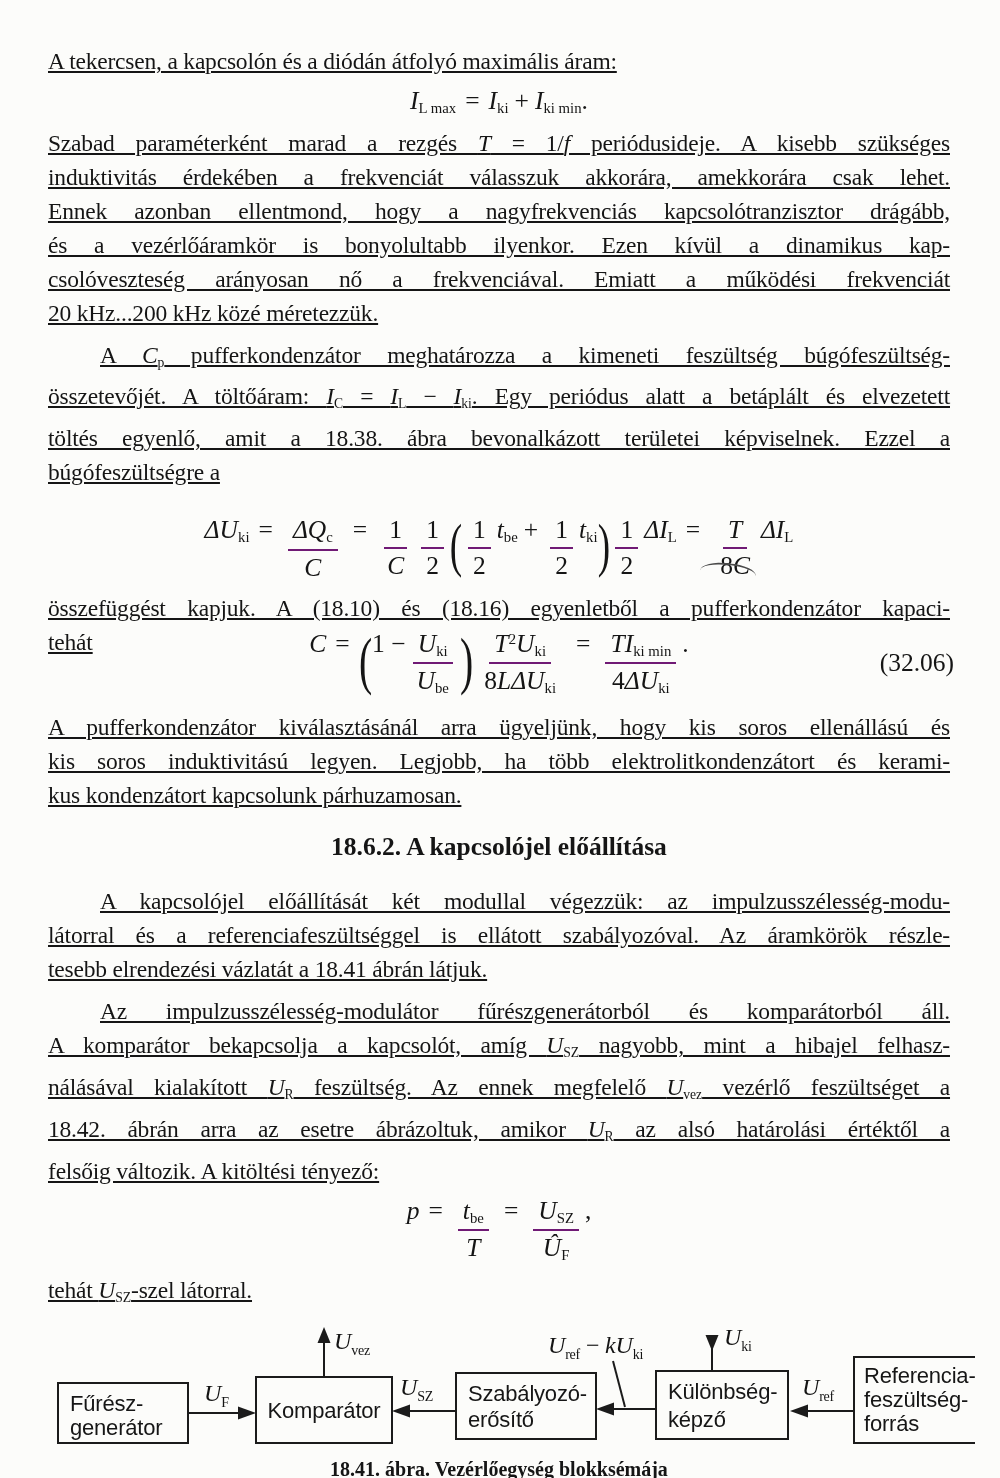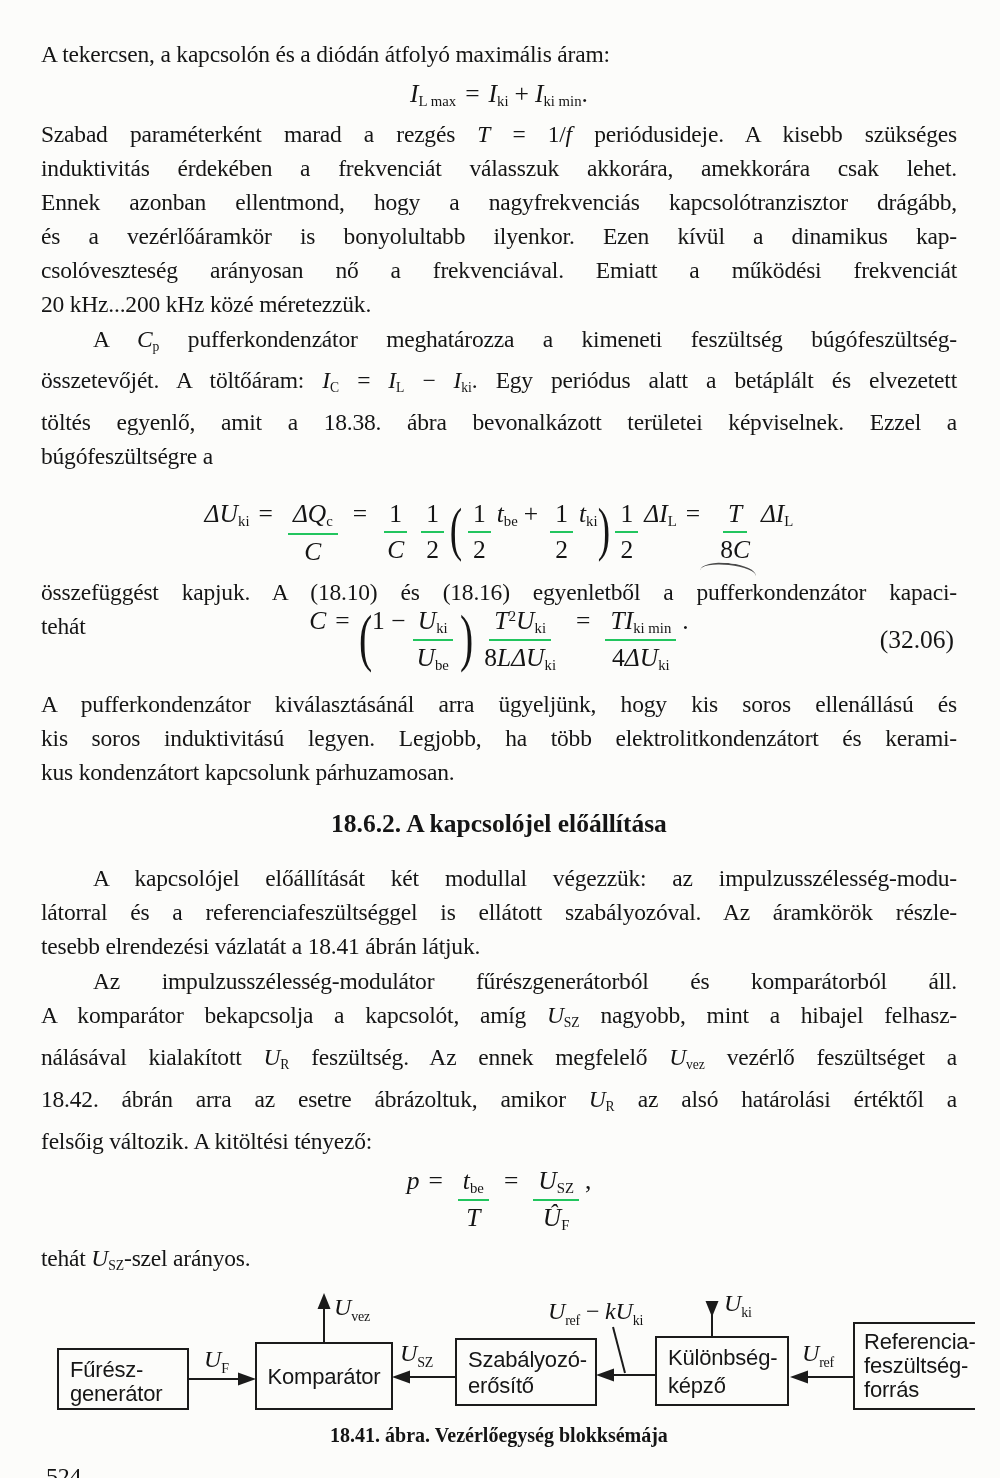--- a/index.html
+++ b/index.html
@@ -3,38 +3,38 @@
 <meta charset="utf-8">
 <style>
   html,body{margin:0;padding:0;}
   body{
     width:1000px;height:1478px;overflow:hidden;position:relative;
     background:#fcfcfa;color:#151515;
     font-family:"Liberation Serif","DejaVu Serif",serif;
     font-size:23.5px;line-height:34px;letter-spacing:-0.2px;
   }
   .content{padding:36px 42px 0 40px;}
-  .para{margin:1px;}
+  .para{margin:8px;text-decoration:underline;}
   .ln{display:block;text-align:left;white-space:normal;}
   .ln.j{text-align:justify;text-align-last:justify;}
   .ln.ind{text-indent:52px;}
   .sb{font-size:0.58em;vertical-align:-0.28em;font-style:normal;letter-spacing:0;}
   .sp{font-size:0.6em;vertical-align:0.5em;font-style:normal;}
   i{font-style:italic;}
 
   .formula{
     display:flex;justify-content:center;
     font-size:25.5px;line-height:1.18;position:relative;
     letter-spacing:0;margin:8px 0;
   }
   .formula .tok{display:inline-block;white-space:nowrap;}
   .formula .op{margin:0 9px;}
   .formula .op.tight{margin:0 6px;}
   .frac{display:inline-flex;flex-direction:column;align-items:center;text-align:center;margin:0 6px;}
-  .frac .nu{border-bottom:2px solid #22c55e;padding:0 5px 2px;white-space:nowrap;}
+  .frac .nu{border-bottom:2px solid #701a75;padding:0 5px 2px;white-space:nowrap;}
   .frac .de{padding:2px 5px 0;white-space:nowrap;}
   .bp{display:inline-block;font-weight:300;transform:scaleX(0.62);line-height:1;margin:0 -4px;}
   .bp2{font-size:60px;}
   .bp3{font-size:64px;}
   #f1{margin:8px 0 6px;}
   #f2{margin:26px 0 8px;}
   #f3{margin:-38px 0 12px;}
   #f4{margin:8px 0 6px;}
   .eqno{position:absolute;right:4px;top:50%;transform:translateY(-50%);}
 
@@ -190,21 +190,21 @@
     </span>
     <span class="op">=</span>
     <span class="frac">
       <span class="nu"><i>U</i><span class="sb">SZ</span></span>
       <span class="de"><i>Û</i><span class="sb">F</span></span>
     </span>
     <span class="tok">,</span>
   </div>
 
   <div class="para">
-      <div class="ln"><span>tehát </span><i>U</i><span class="sb">SZ</span><span>-szel arányos.</span></div>
+      <div class="ln"><span>tehát </span><i>U</i><span class="sb">SZ</span><span>-szel látorral.</span></div>
     </div>
 
   <div class="figure">
     <svg class="diagram" viewBox="0 0 935 134" width="935" height="134">
       <g stroke="#1b1b1b" stroke-width="2" fill="none">
         <rect x="18" y="60" width="130" height="60"></rect>
         <rect x="216" y="54" width="136" height="66"></rect>
         <rect x="416" y="50" width="140" height="66"></rect>
         <rect x="616" y="48" width="132" height="68"></rect>
         <rect x="814" y="34" width="132" height="86"></rect>

